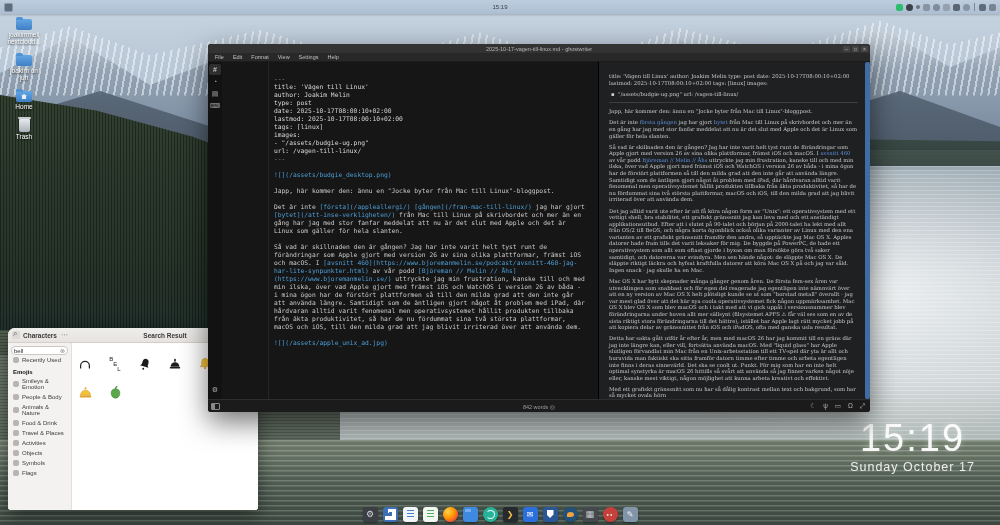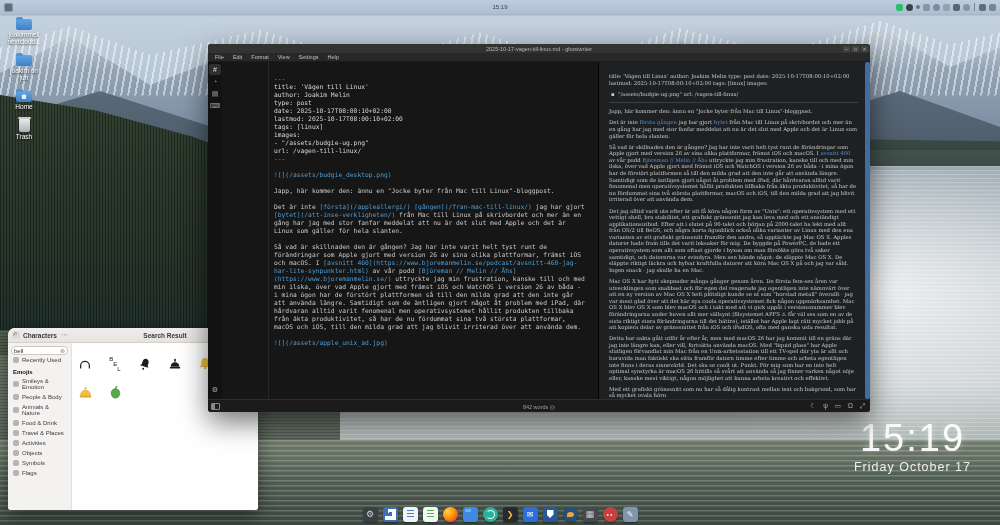--- a/index.html
+++ b/index.html
@@ -219,21 +219,21 @@
       <div class="desk-label">Home</div>
     </div>
     <div class="desk-item">
       <div class="trash"></div>
       <div class="desk-label">Trash</div>
     </div>
   </div>
 
 <div class="clock-widget">
   <div class="cw-time">15:19</div>
-  <div class="cw-date">Friday October 17</div>
+  <div class="cw-date">Sunday October 17</div>
 </div>
 
 <div class="chars-win">
   <div class="ch-header">
     <div class="ch-head-left">
       <div class="ch-search-btn"></div>
       <div class="ch-title">Characters</div>
       <div class="ch-dots">⋯</div>
     </div>
     <div class="ch-results-title">Search Result</div>

